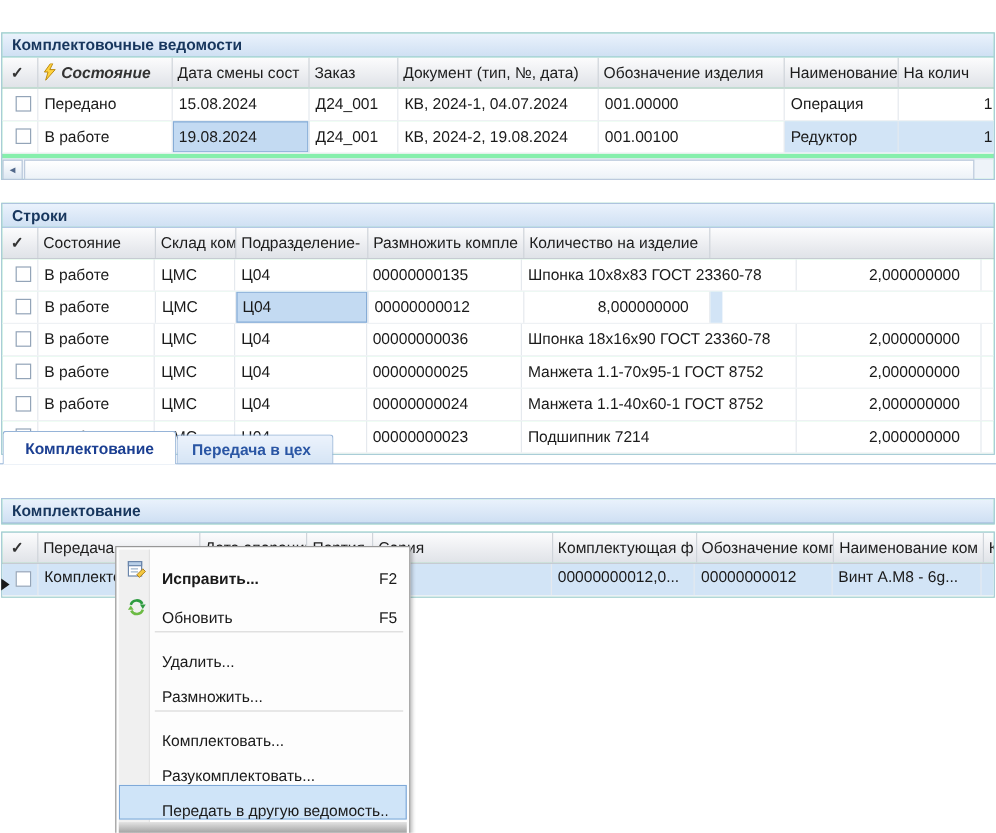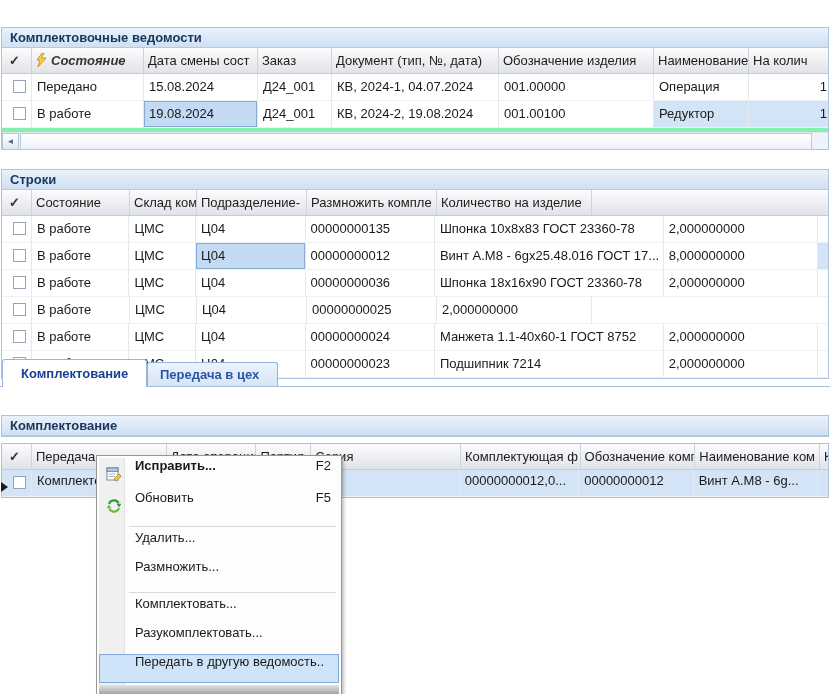--- a/index.html
+++ b/index.html
@@ -19,21 +19,21 @@
   .td{padding:0 5px;border-right:1px solid #e5e9ee;overflow:hidden;white-space:nowrap;}
   .cbh{padding-left:7px;font-weight:bold;color:#333;}
   .cb{display:block;width:13px;height:13px;border:1px solid #93a4b8;background:#fff;margin:6px 0 0 6px;}
 
   
   .t1 .c0{width:30px}.t1 .c1{width:112px}.t1 .c2{width:114px}.t1 .c3{width:74px}
   .t1 .c4{width:167px}.t1 .c5{width:155px}.t1 .c6{width:95px}.t1 .c7{width:79px;border-right:none}
   .t1 .td.c7{text-align:right;padding-right:1px}
   .t2 .c0{width:30px}.t2 .c1{width:98px}.t2 .c2{width:67px}.t2 .c3{width:110px}
   .t2 .c4{width:130px}.t2 .c5{width:230px}.t2 .c6{width:155px}.t2 .c7{width:6px;border-right:none}
-  .t2 .td.c6{text-align:left;padding-right:17px}
+  .t2 .td.c6{text-align:right;padding-right:17px}
   .t3 .c0{width:30px}.t3 .c1{width:135px}.t3 .c2{width:90px}.t3 .c3{width:55px}
   .t3 .c4{width:150px}.t3 .c5{width:120px}.t3 .c6{width:115px}.t3 .c7{width:125px}
   .t3 .c8{width:6px;border-right:none}
   .t3 .td{line-height:21px}
 
   .sortcol{font-style:italic;font-weight:bold;color:#333;}
   .bolt{vertical-align:-2px;margin-right:4px;}
 
   .sel{background:#d2e4f6;}
   .selc{background:#c3daf2;box-shadow:inset 0 0 0 1px #86acd6;}
@@ -58,21 +58,21 @@
   #tab2{top:362px;height:25px;line-height:24px;left:147px;
         background:linear-gradient(#ecf3fc,#d5e4f5);color:#2a56a4;z-index:1;padding-left:12px;}
 
   .row-marker{position:absolute;left:1px;top:482px;width:0;height:0;
               border-left:7px solid #1a1a1a;border-top:5px solid transparent;border-bottom:5px solid transparent;}
 
   .menu{position:absolute;left:96px;top:455px;width:246px;background:#fdfdfd;
         border:1px solid #979797;box-shadow:2px 2px 3px rgba(0,0,0,.25);z-index:10;padding:2px;}
   .menu .gutter{position:absolute;left:2px;top:2px;bottom:2px;width:26px;
         background:#f0f0f0;border-right:1px solid #e2e2e2;}
-  .mi{position:relative;display:flex;align-items:flex-start;height:29px;padding:0 8px 0 36px;}
+  .mi{position:relative;display:flex;align-items:flex-end;height:29px;padding:0 8px 0 36px;}
   .mi.big{height:32px;}
   .mi .lbl{flex:1;white-space:nowrap;overflow:hidden;}
   .mi.b .lbl{font-weight:bold;}
   .mi .sc{margin-left:8px;}
   .mi .ic{position:absolute;left:7px;top:50%;margin-top:-8px;width:16px;height:16px;}
   .msep{position:relative;height:8px;}
   .msep::after{content:"";position:absolute;left:30px;right:3px;top:4px;border-top:1px solid #d9d9d9;}
   .mi.hl{background:#cfe4f8;box-shadow:inset 0 0 0 1px #7fa9d8;}
   .mstrip{height:10px;margin-top:2px;background:linear-gradient(#e3e3e3,#9c9c9c);position:relative;}
 </style>
@@ -153,21 +153,20 @@
       <div class="td c7"></div>
     </div>
     <div class="tr">
       <div class="td c0">
           <span class="cb"></span>
         </div>
       <div class="td c1">В работе</div>
       <div class="td c2">ЦМС</div>
       <div class="td c3 selc">Ц04</div>
       <div class="td c4">00000000012</div>
-      <div class="td c5">Винт А.М8 - 6gх25.48.016 ГОСТ 17...</div>
       <div class="td c6">8,000000000</div>
       <div class="td c7 sel"></div>
     </div>
     <div class="tr">
       <div class="td c0">
           <span class="cb"></span>
         </div>
       <div class="td c1">В работе</div>
       <div class="td c2">ЦМС</div>
       <div class="td c3">Ц04</div>
@@ -177,20 +176,21 @@
       <div class="td c7"></div>
     </div>
     <div class="tr">
       <div class="td c0">
           <span class="cb"></span>
         </div>
       <div class="td c1">В работе</div>
       <div class="td c2">ЦМС</div>
       <div class="td c3">Ц04</div>
       <div class="td c4">00000000025</div>
+      <div class="td c5">Манжета 1.1-70х95-1 ГОСТ 8752</div>
       <div class="td c6">2,000000000</div>
       <div class="td c7"></div>
     </div>
     <div class="tr">
       <div class="td c0">
           <span class="cb"></span>
         </div>
       <div class="td c1">В работе</div>
       <div class="td c2">ЦМС</div>
       <div class="td c3">Ц04</div>

